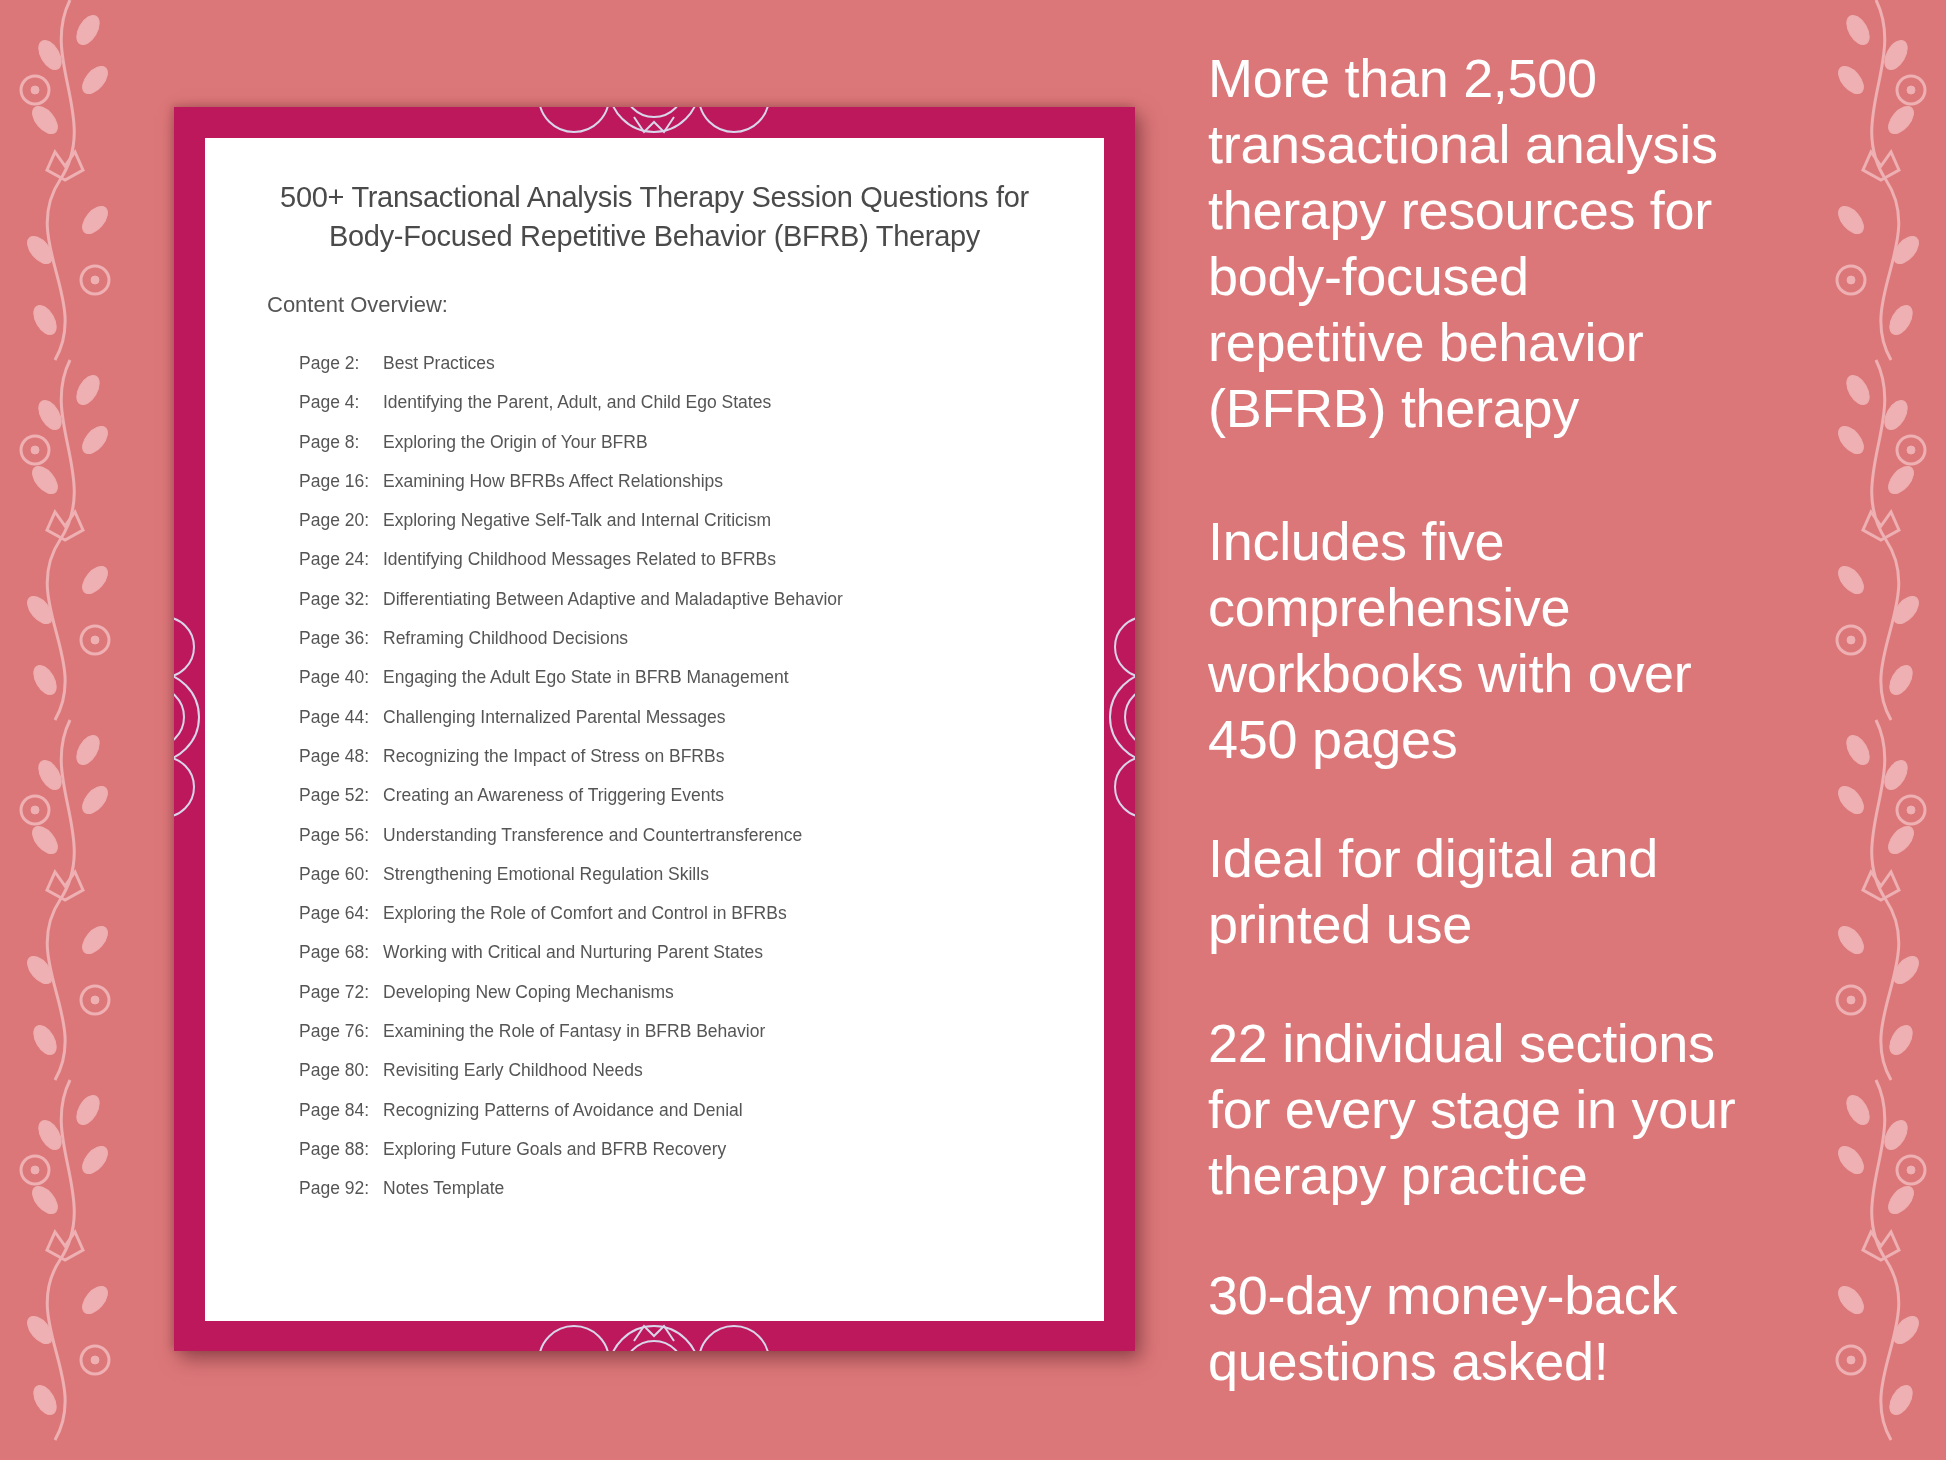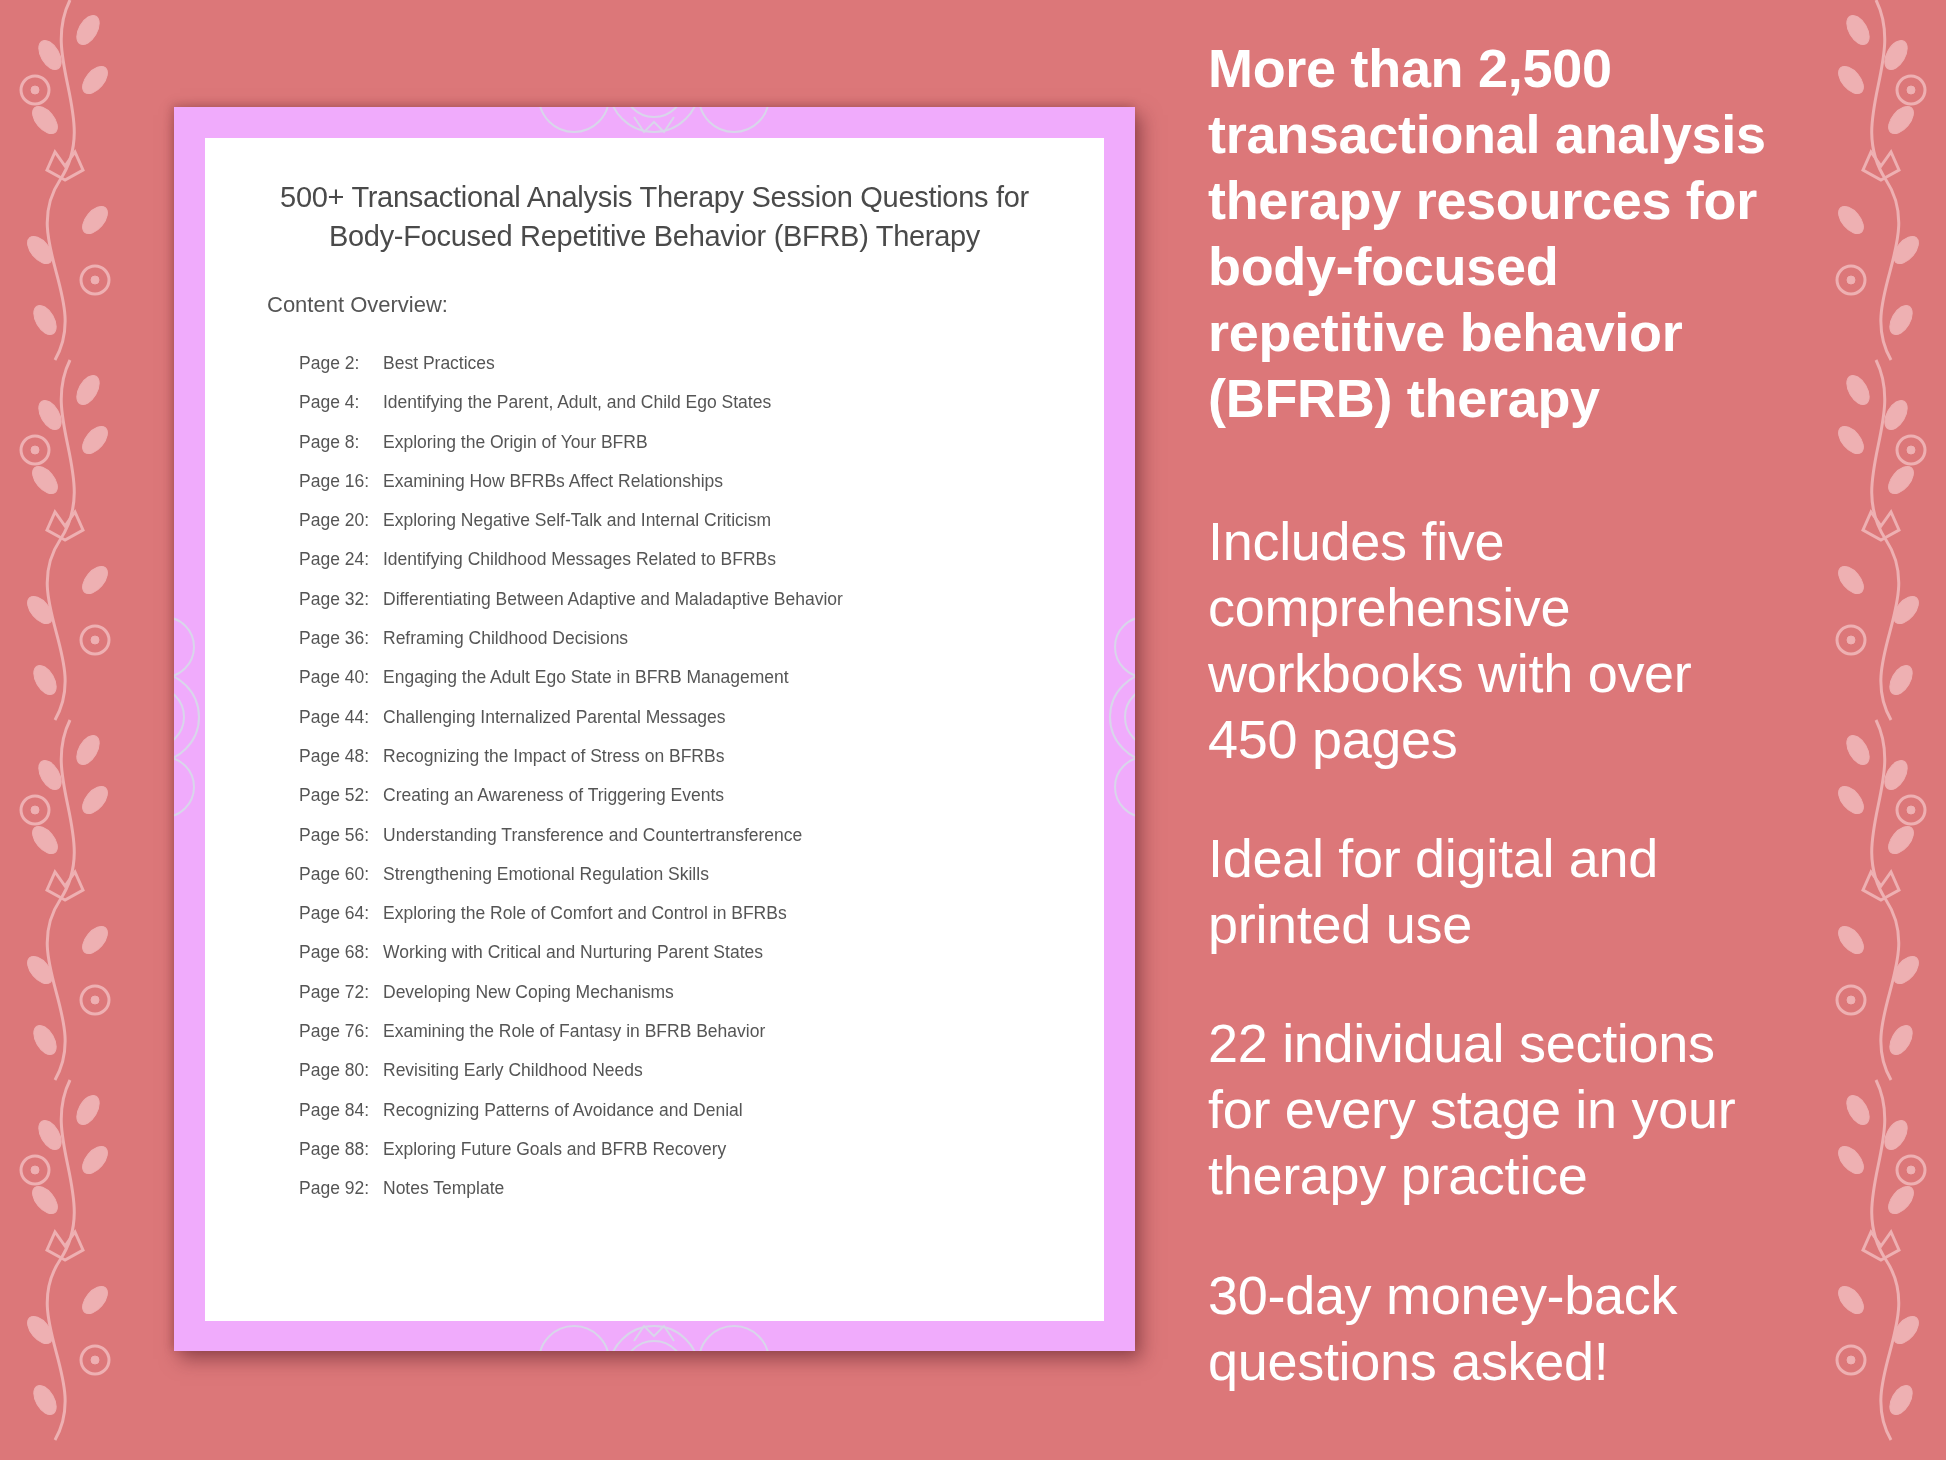--- a/index.html
+++ b/index.html
@@ -6,21 +6,21 @@
   body {
     width:1946px; height:1460px; position:relative; overflow:hidden;
     background:#dc7779;
     font-family:"Liberation Sans", sans-serif;
   }
   .vine { position:absolute; top:0; height:1460px; width:140px; }
   .vine-left { left:0; }
   .vine-right { right:0; }
   .page-outer {
     position:absolute; left:174px; top:107px; width:961px; height:1244px;
-    background:#f0abfc;
+    background:#be185d;
     box-shadow: 6px 8px 18px rgba(90,30,40,0.55), -2px -2px 8px rgba(90,30,40,0.25);
   }
   .mandala { position:absolute; }
   .page-inner {
     position:absolute; left:31px; top:31px; width:899px; height:1183px;
     background:#ffffff;
   }
   .doc-title {
     position:absolute; left:0; right:0; top:40px;
     text-align:center; color:#4a4a4a; font-size:29px; line-height:39px;
@@ -140,21 +140,21 @@
       <li><span class="pg">Page 76:</span><span>Examining the Role of Fantasy in BFRB Behavior</span></li>
       <li><span class="pg">Page 80:</span><span>Revisiting Early Childhood Needs</span></li>
       <li><span class="pg">Page 84:</span><span>Recognizing Patterns of Avoidance and Denial</span></li>
       <li><span class="pg">Page 88:</span><span>Exploring Future Goals and BFRB Recovery</span></li>
       <li><span class="pg">Page 92:</span><span>Notes Template</span></li>
     </ul>
   </div>
 </div>
 
 <div class="features">
-  <div class="feature" style="top:5px;font-weight:bold;">
+  <div class="feature" style="top:15px;">
     <div>More than 2,500</div>
     <div>transactional analysis</div>
     <div>therapy resources for</div>
     <div>body-focused</div>
     <div>repetitive behavior</div>
     <div>(BFRB) therapy</div>
   </div>
   <div class="feature" style="top:478px;">
     <div>Includes five</div>
     <div>comprehensive</div>

